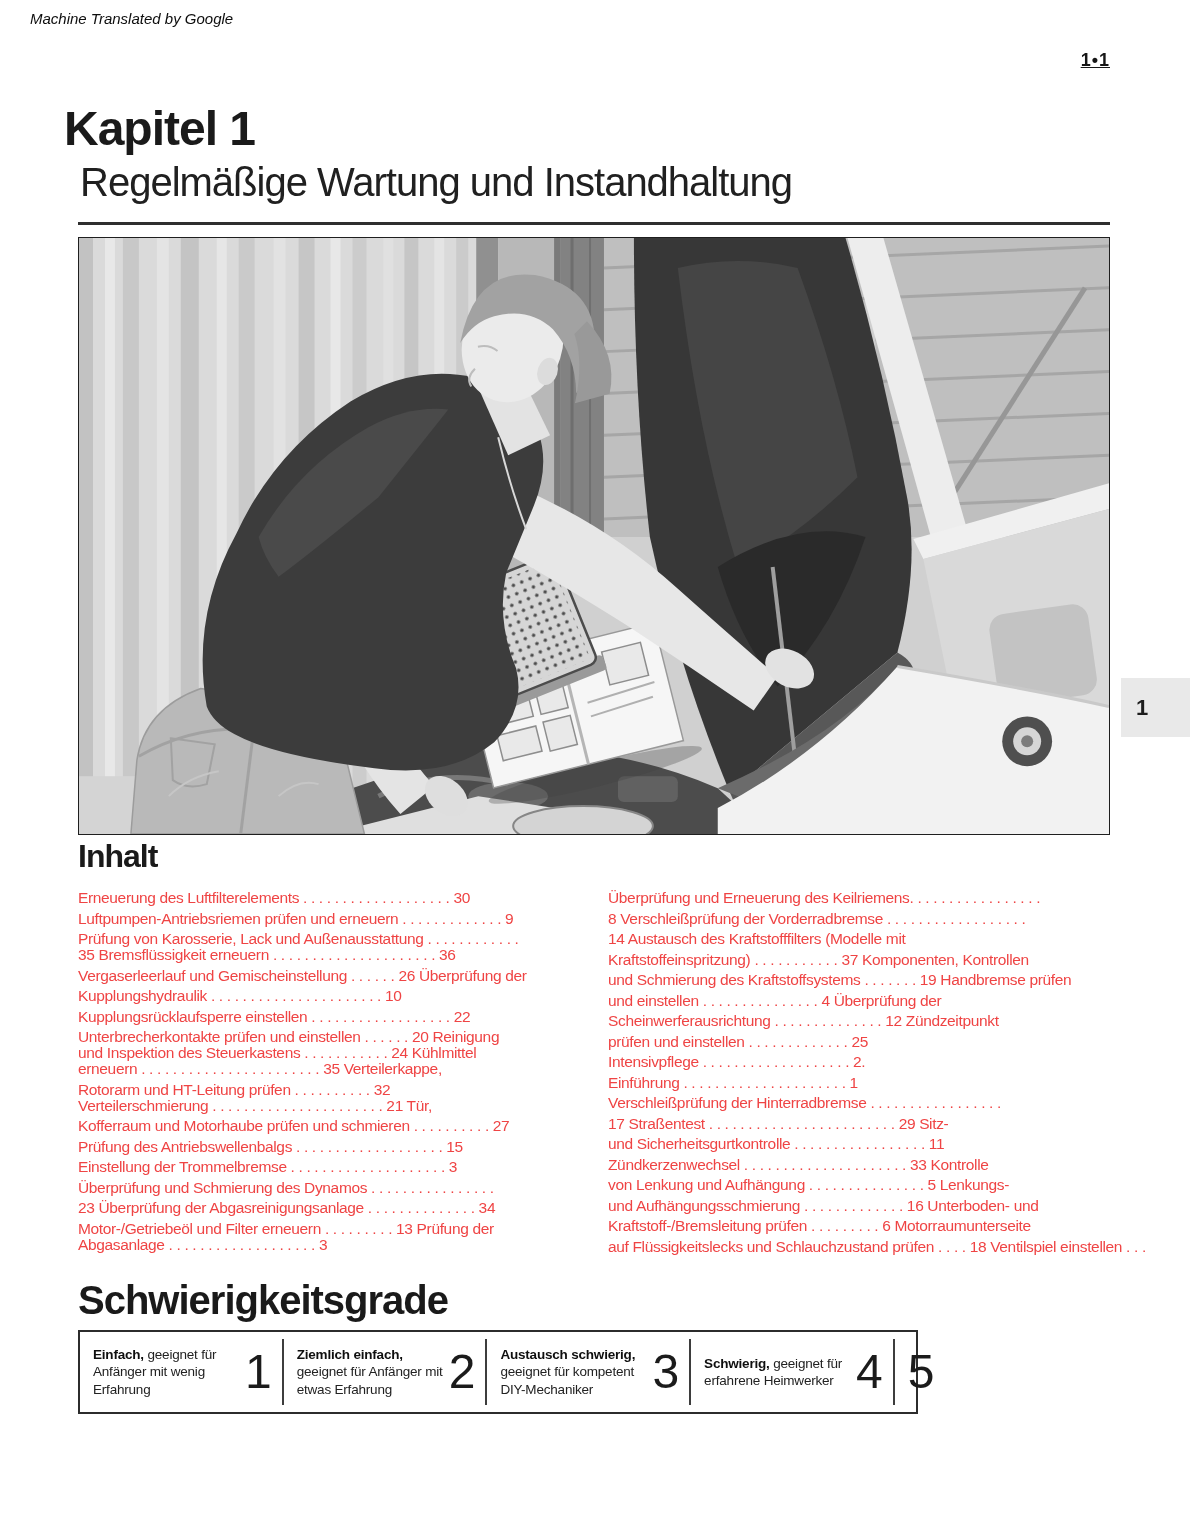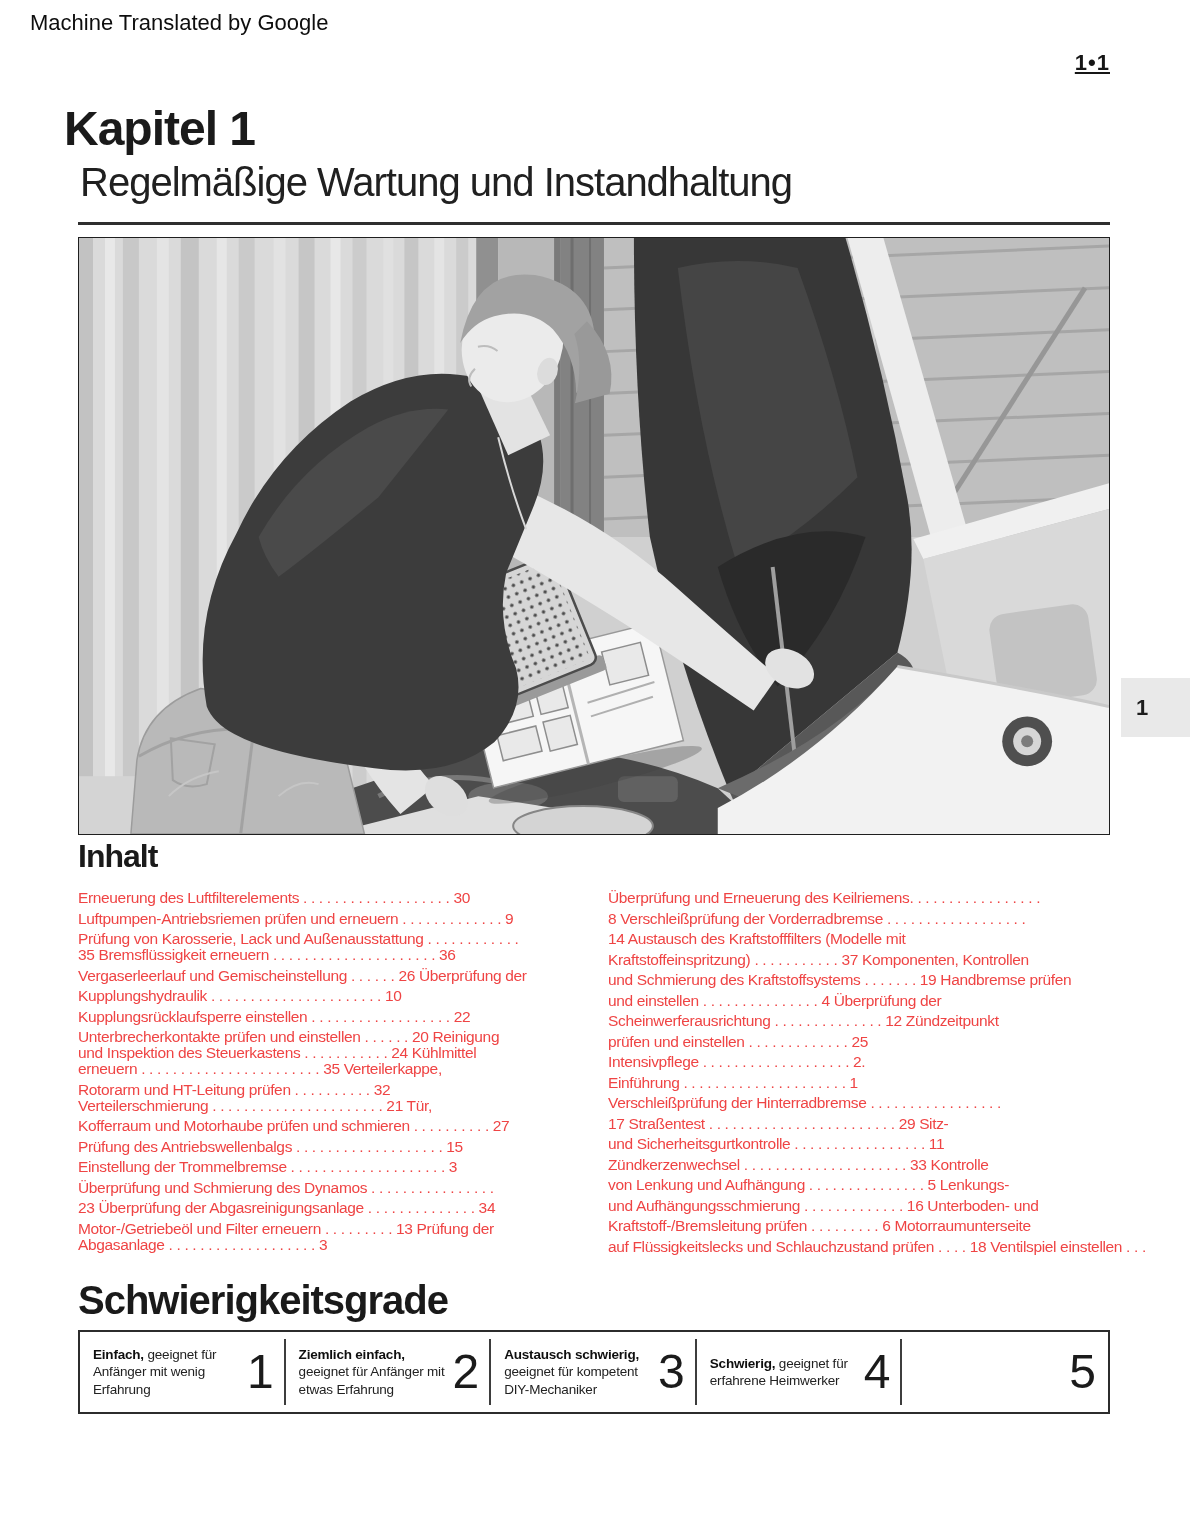--- a/index.html
+++ b/index.html
@@ -1,36 +1,36 @@
 <!DOCTYPE html>
 <html lang="de"><head>
 <meta charset="utf-8">
 <style>
   html,body{margin:0;padding:0;background:#ffffff;}
   .page{position:relative;width:1190px;height:1530px;background:#fff;overflow:hidden;
         font-family:"Liberation Sans",sans-serif;color:#1a1a1a;}
-  .watermark{position:absolute;left:30px;top:10px;font-size:22px;color:#0d0d0d;}
-  .pagenum{position:absolute;top:50px;right:80px;font-size:22px;font-weight:600;letter-spacing:1px;color:#161616;text-decoration:underline;}
+  .watermark{position:absolute;left:30px;top:10px;font-size:15px;color:#0d0d0d;font-style:italic;}
+  .pagenum{position:absolute;top:50px;right:80px;font-size:18px;font-weight:600;letter-spacing:1px;color:#161616;text-decoration:underline;}
   .chapter-label{position:absolute;left:64px;top:101px;font-size:48px;font-weight:700;letter-spacing:-1px;}
   .chapter-title{position:absolute;left:80px;top:160px;font-size:40px;font-weight:400;letter-spacing:-1px;color:#202020;}
   .top-rule{position:absolute;left:78px;top:222px;width:1032px;height:0;border-top:3px solid #2e2e2e;}
   .photo-frame{position:absolute;left:78px;top:237px;width:1032px;height:598px;border:1px solid #1f1f1f;
                box-sizing:border-box;background:#cfcfcf;overflow:hidden;}
   .photo-frame svg{display:block;width:100%;height:100%;}
   .side-tab{position:absolute;left:1121px;top:678px;width:69px;height:59px;background:#e9e9e9;
             display:flex;align-items:center;padding-left:15px;box-sizing:border-box;
             font-size:22px;font-weight:700;color:#1d1d1d;}
   .inhalt-heading{position:absolute;left:78px;top:838px;font-size:32px;font-weight:700;letter-spacing:-1px;}
   .toc{position:absolute;left:78px;top:889px;width:1110px;display:flex;}
   #toc-left{width:500px;flex:none;}
   #toc-right{width:604px;flex:none;margin-left:30px;}
   .toc-line{height:20.5px;white-space:nowrap;font-size:15.5px;letter-spacing:-0.35px;color:#ef4444;}
   .toc-line.tight{margin-top:-4.5px;}
   .sg-heading{position:absolute;left:78px;top:1278px;font-size:40px;font-weight:700;letter-spacing:-1px;}
-  .sg-box{position:absolute;left:78px;top:1330px;width:1032px;height:84px;border:2px solid #2c2c2c;
+  .sg-box{position:absolute;left:78px;top:1330px;width:840px;height:84px;border:2px solid #2c2c2c;
           box-sizing:border-box;display:flex;background:#fff;}
   .sg-cell{flex:1;position:relative;display:flex;align-items:center;padding:8px 4px 8px 13px;box-sizing:border-box;}
   .sg-cell:not(:last-child)::after{content:"";position:absolute;right:0;top:7px;bottom:7px;width:2px;background:#3d3d3d;}
   .sg-text{width:152px;font-size:13.5px;line-height:17.5px;color:#222;letter-spacing:-0.2px;}
   .sg-text b{color:#0f0f0f;}
   .sg-num{margin-left:auto;margin-right:8px;font-size:48px;line-height:1;color:#1b1b1b;font-weight:400;}
 </style>
 </head>
 <body>
 

